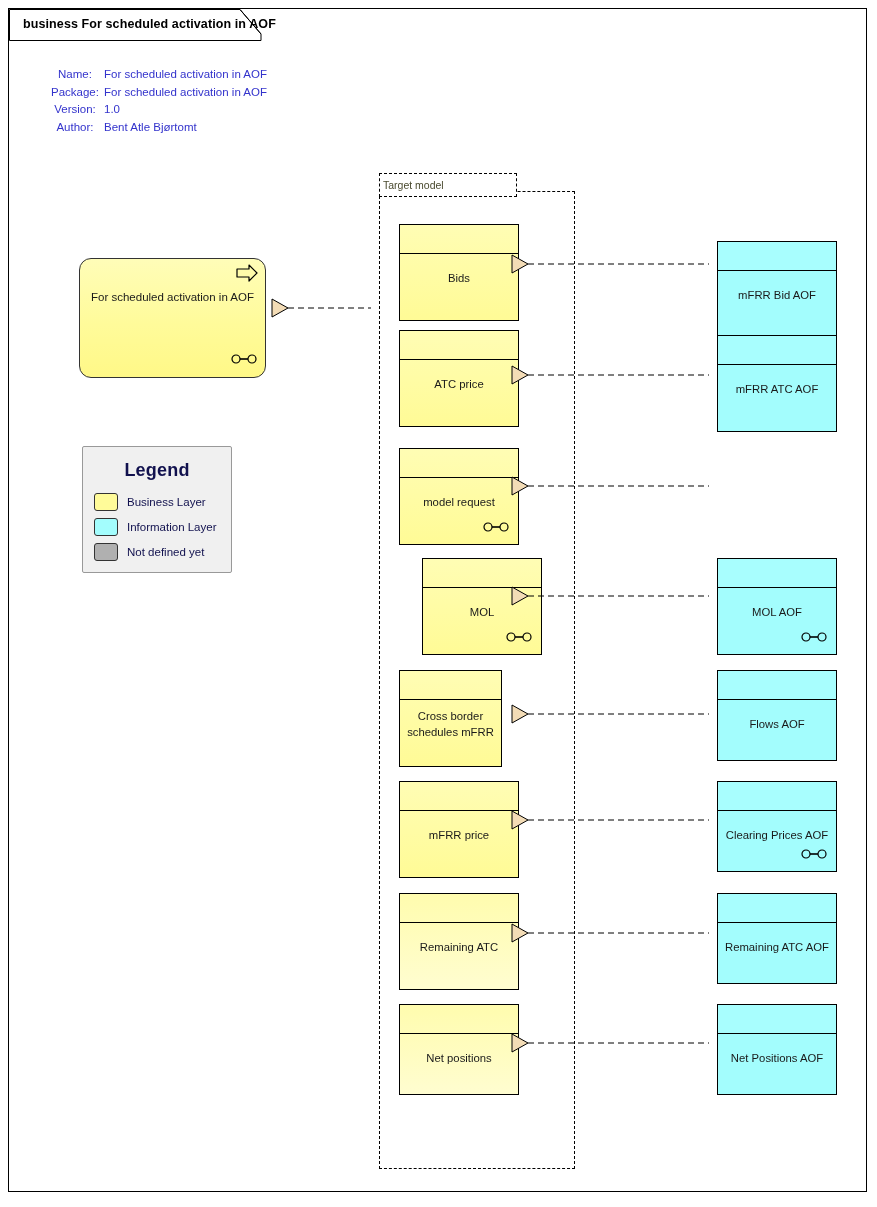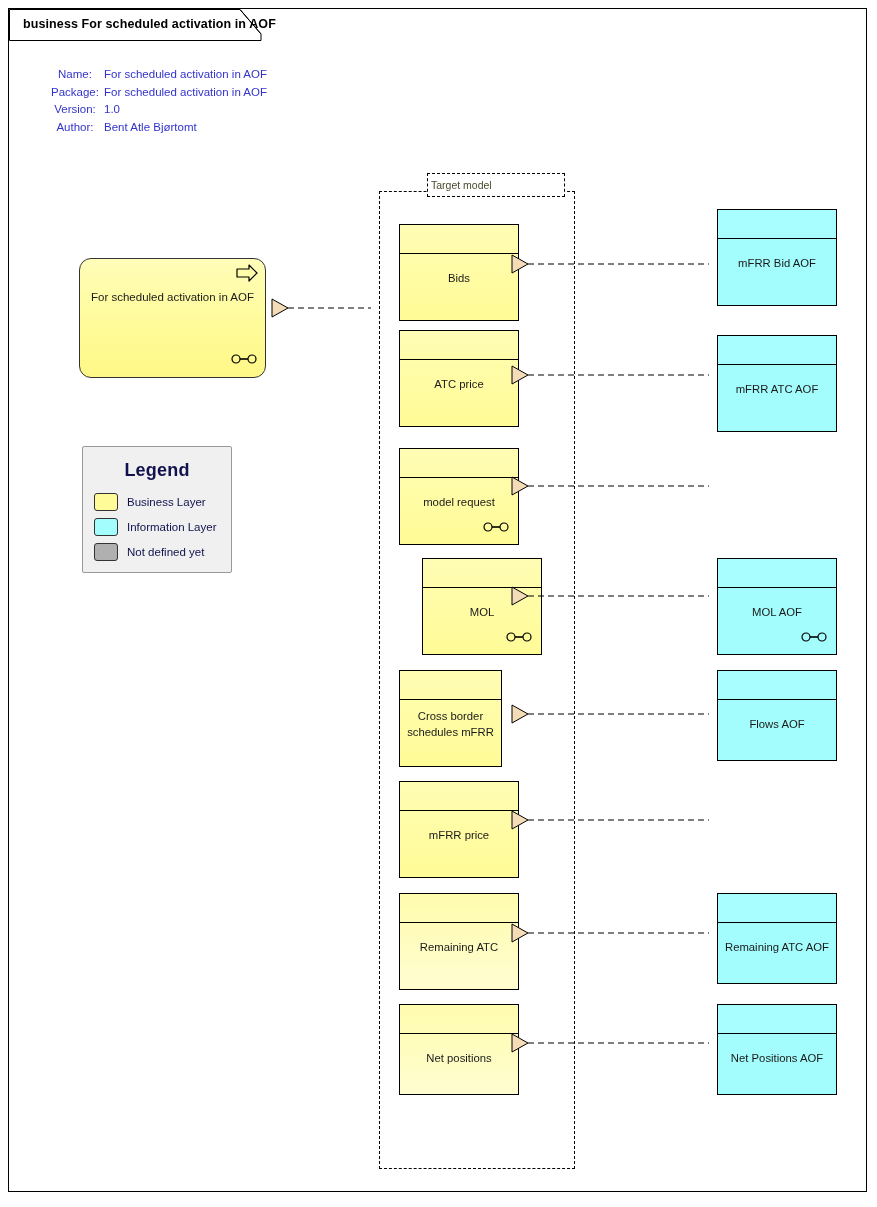--- a/index.html
+++ b/index.html
@@ -160,21 +160,20 @@
   }
   #boundary-tag {
     position: absolute;
     left: 370px;
     top: 164px;
     width: 138px;
     height: 24px;
     border: 1px dashed #000000;
     box-sizing: border-box;
     background: #ffffff;
-    margin-left: 48px;
   }
   #boundary-tag .tag-label {
     position: absolute;
     left: 3px;
     top: 5px;
     font-size: 10.5px;
     color: #4a4a2f;
     white-space: nowrap;
   }
 
@@ -367,21 +366,21 @@
     </div>
   </div>
 
   <div class="elt biz fade" style="left:390px; top:995px; width:120px; height:91px;">
     <div class="hdr"></div>
     <div class="body">
       <div class="name">Net positions</div>
     </div>
   </div>
 
-  <div class="elt info" style="left:708px; top:200px; width:120px; height:97px;">
+  <div class="elt info" style="left:708px; top:232px; width:120px; height:97px;">
     <div class="hdr"></div>
     <div class="body">
       <div class="name">mFRR Bid AOF</div>
     </div>
   </div>
 
   <div class="elt info" style="left:708px; top:326px; width:120px; height:97px;">
     <div class="hdr"></div>
     <div class="body">
       <div class="name">mFRR ATC AOF</div>
@@ -403,20 +402,33 @@
     </div>
   </div>
 
   <div class="elt info" style="left:708px; top:661px; width:120px; height:91px;">
     <div class="hdr"></div>
     <div class="body">
       <div class="name">Flows AOF</div>
     </div>
   </div>
 
+  <div class="elt info" style="left:708px; top:772px; width:120px; height:91px;">
+    <div class="hdr"></div>
+    <div class="body">
+      <div class="name">Clearing Prices AOF</div>
+      <span class="ball-socket">
+        <svg width="26" height="10" viewBox="0 0 26 10">
+          <circle cx="5" cy="5" r="4" fill="none" stroke="#000000" stroke-width="1.2"></circle>
+          <line x1="9" y1="5" x2="17" y2="5" stroke="#000000" stroke-width="1.6"></line>
+          <circle cx="21" cy="5" r="4" fill="none" stroke="#000000" stroke-width="1.2"></circle>
+        </svg>
+      </span>
+    </div>
+  </div>
 
   <div class="elt info" style="left:708px; top:884px; width:120px; height:91px;padding-left:16px;">
     <div class="hdr"></div>
     <div class="body">
       <div class="name">Remaining ATC AOF</div>
     </div>
   </div>
 
   <div class="elt info" style="left:708px; top:995px; width:120px; height:91px;">
     <div class="hdr"></div>

